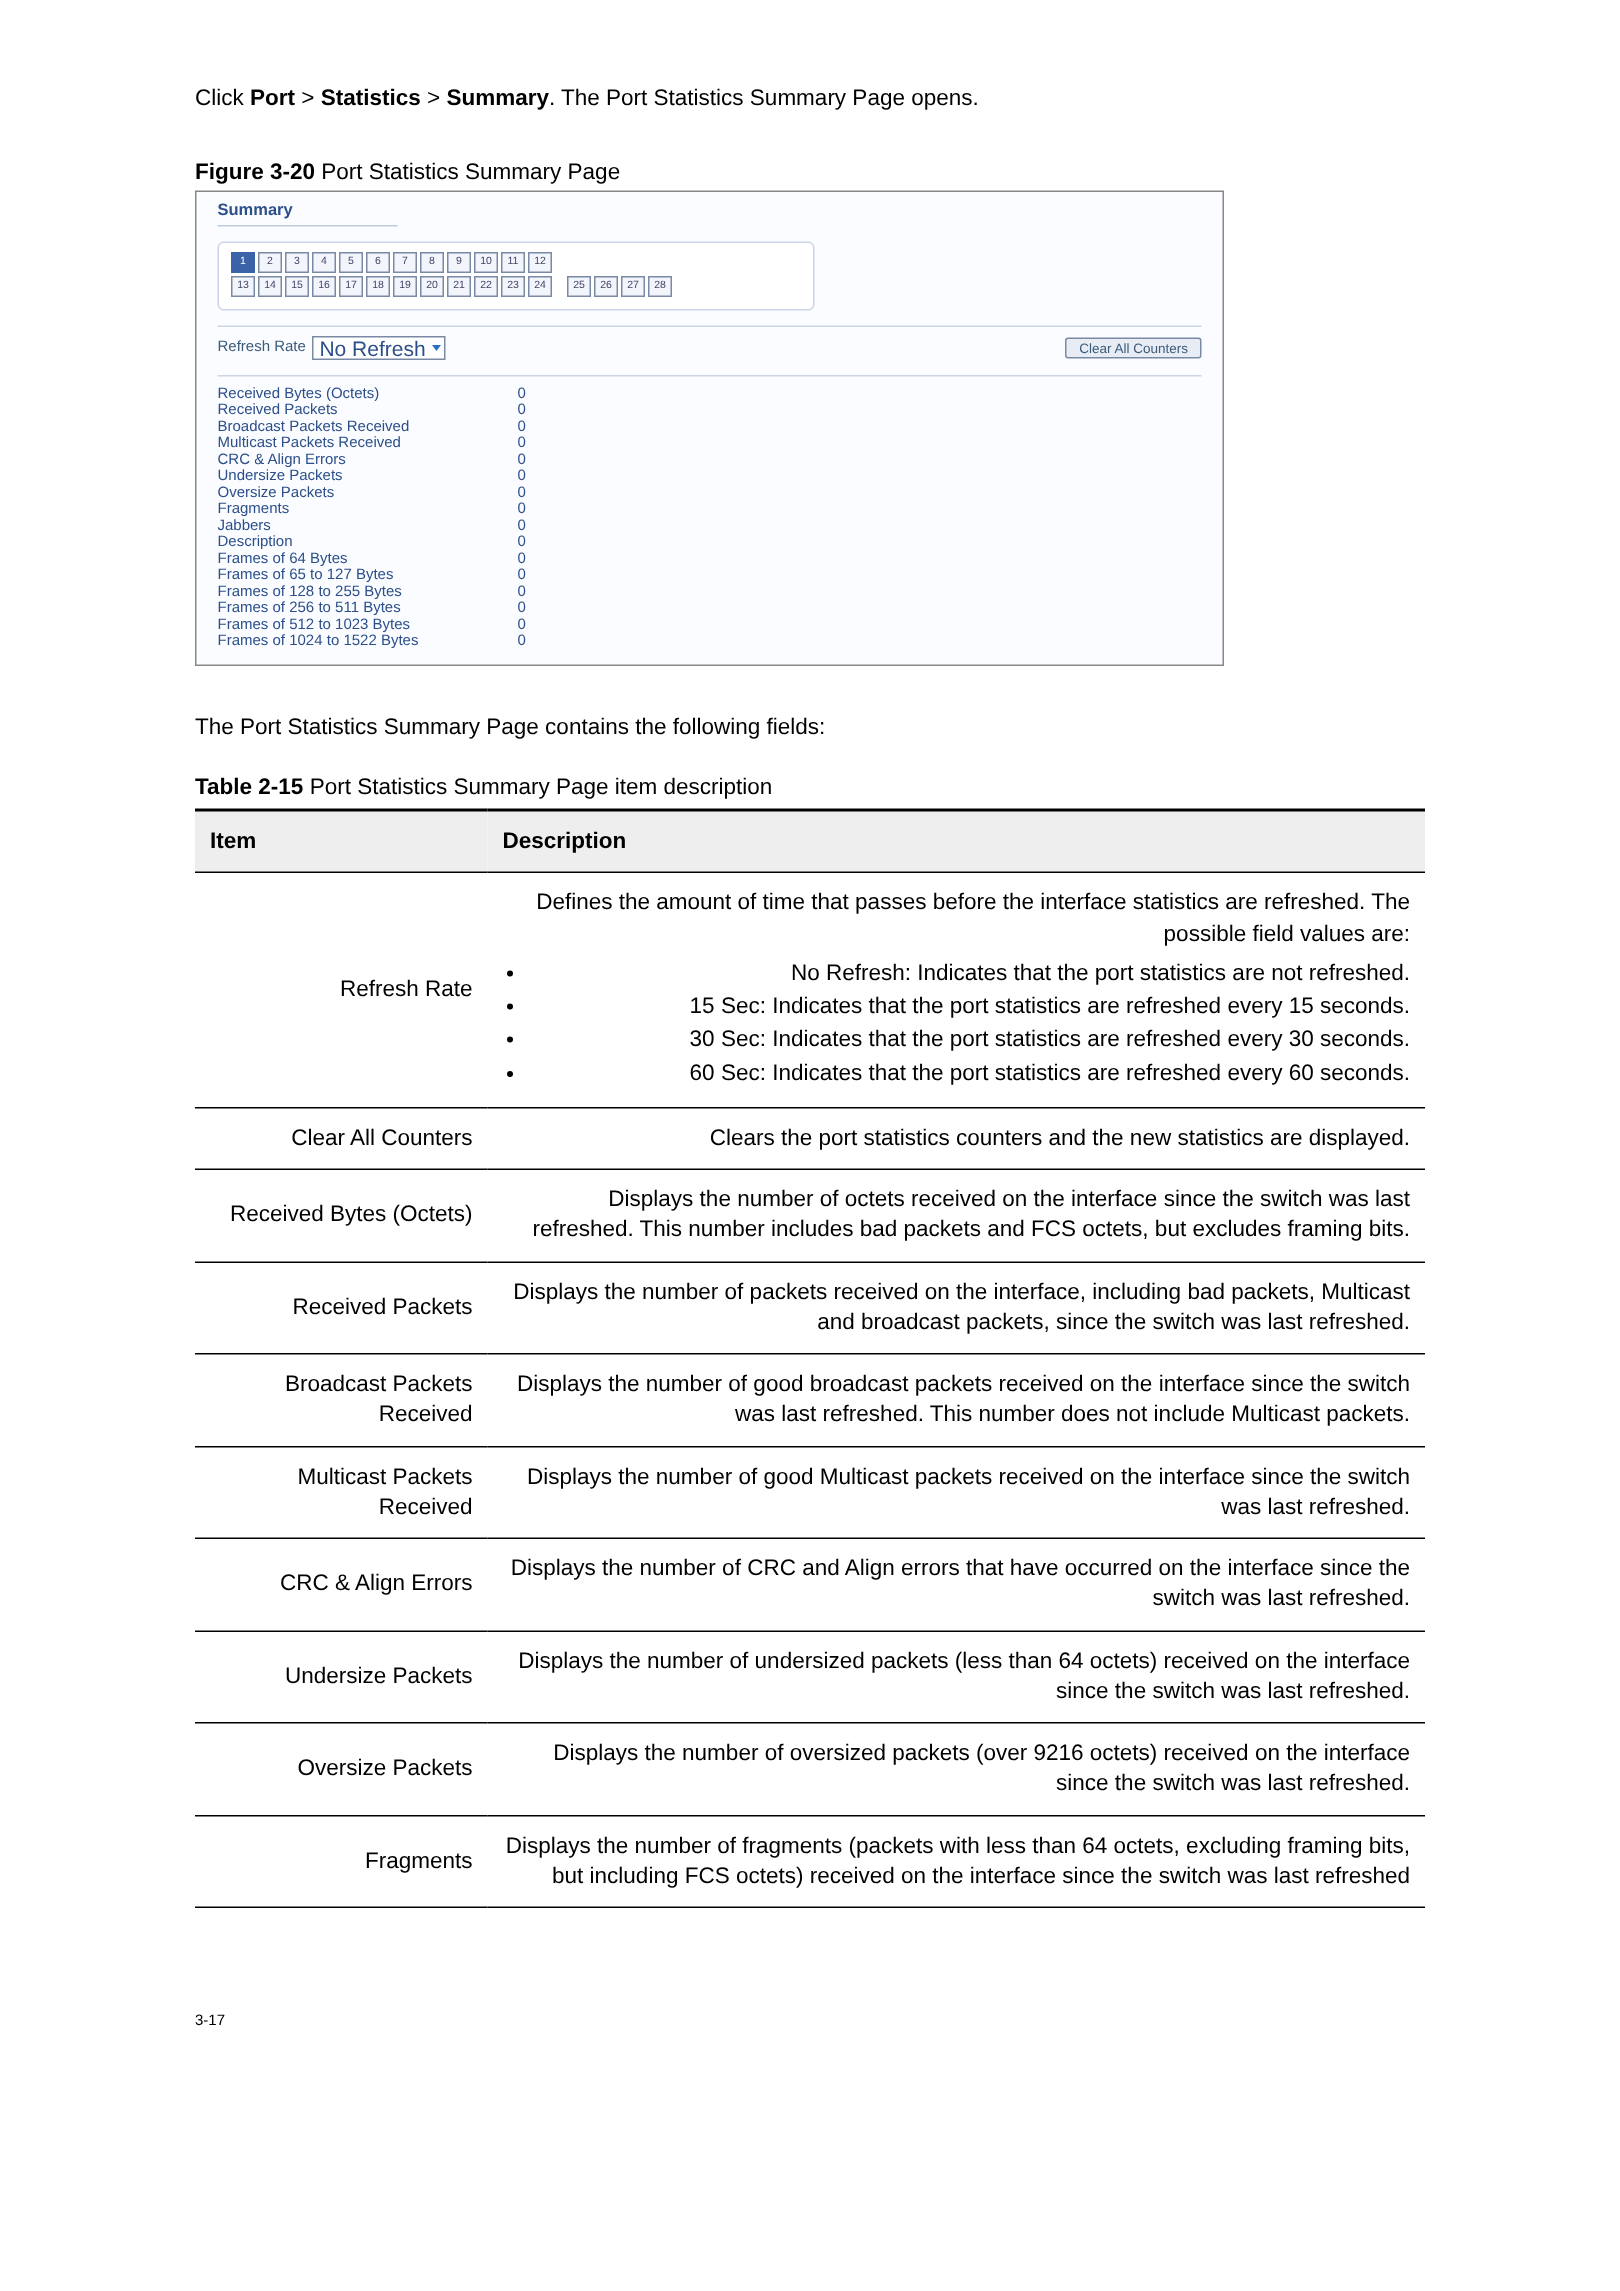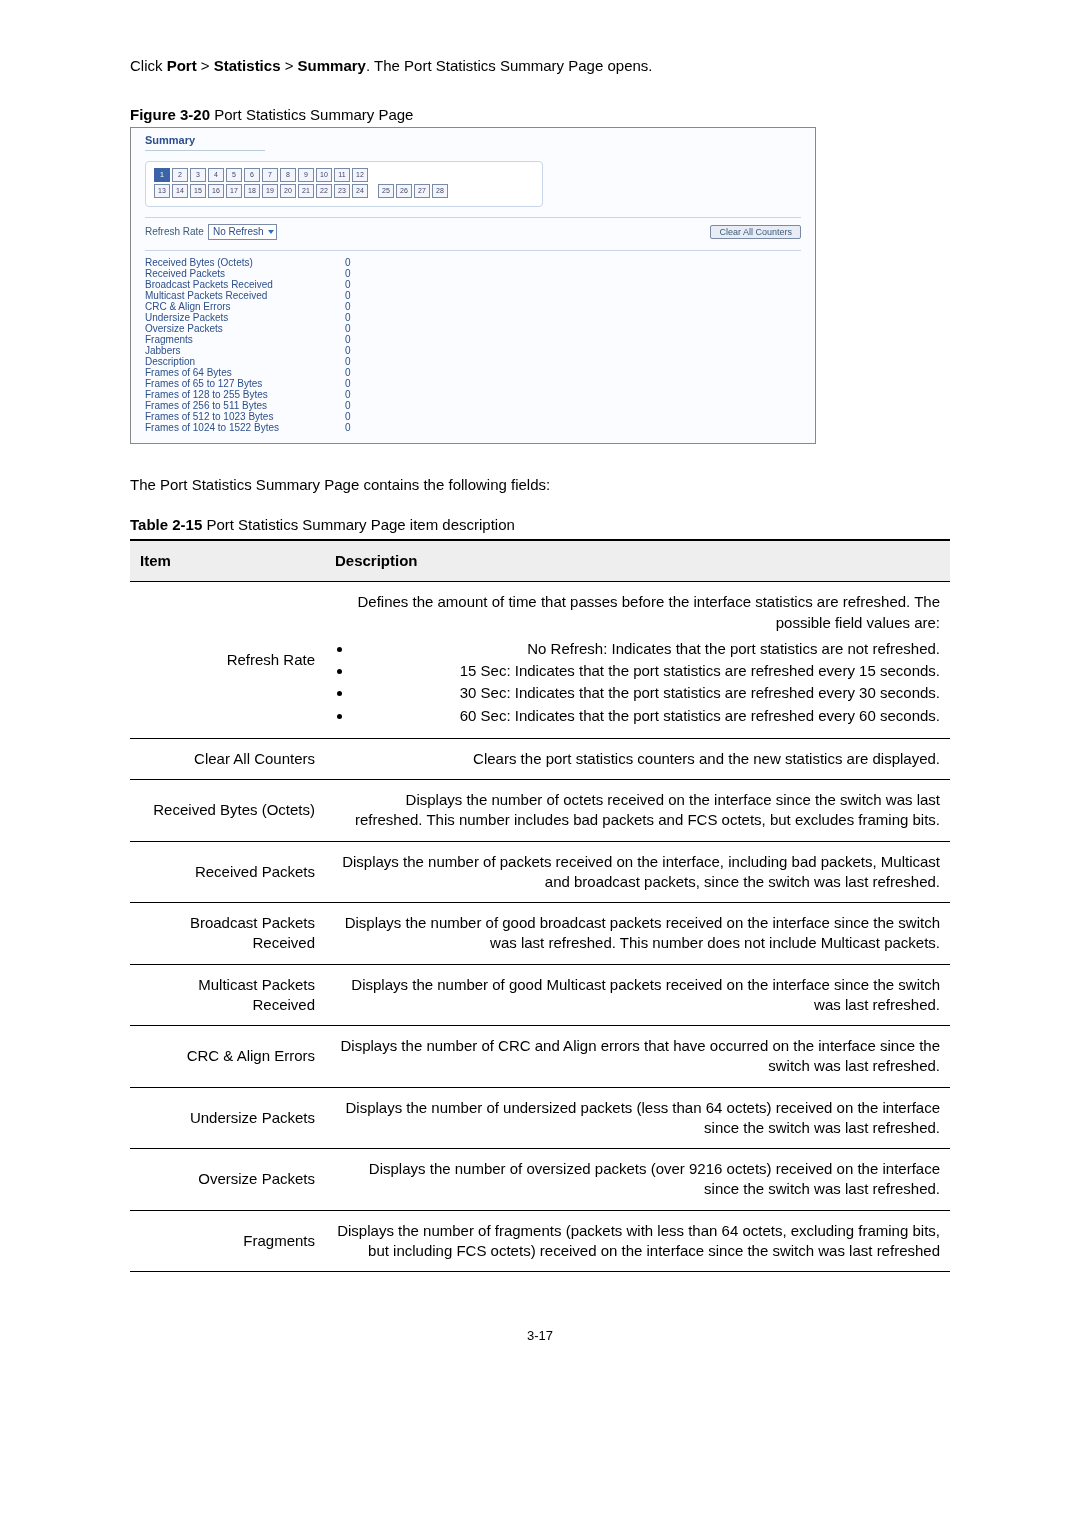--- a/index.html
+++ b/index.html
@@ -59,21 +59,21 @@
   }
   .port-cell.sel { background: #3a63a8; color: #fff; border-color: #3a63a8;}
   .divider { border: 0; border-top: 1px solid #cbd5e3; margin: 10px 0 6px 0;}
   .refresh-line { display: flex; align-items: center; justify-content: space-between; }
   .refresh-left { display: flex; align-items: center; gap: 4px;}
   .refresh-select {
     border: 1px solid #7a8aa5;
     padding: 0 12px 0 4px;
     height: 14px;
     line-height: 14px;
-    font-size: 10px;
+    font-size: 14px;
     color: #2c4f8a;
     background: #fff;
     position: relative;
   }
   .refresh-select::after{
     content:"";
     position:absolute; right:2px; top:5px;
     border-left:3px solid transparent;
     border-right:3px solid transparent;
     border-top:4px solid #2c6fc0;
@@ -114,21 +114,21 @@
     border-bottom: 1.5px solid #000;
   }
   table.desc td.item-cell { width: 175px; vertical-align: middle;}
   table.desc tr:last-child td { border-bottom: 1.5px solid #000;}
   ul.bul {
     margin: 4px 0 0 0;
     padding-left: 18px;
   }
   ul.bul li { margin-bottom: 2px; }
   .intro-text { margin-bottom: 6px; }
-  .footer { text-align:center; font-size: 13px; margin-top: 56px;}
+  .footer { font-size: 10px; margin-top: 70px;}
 </style>
 </head>
 <body>
 
 <p class="intro">
   <span>Click </span><span class="bold">Port</span><span> &gt; </span><span class="bold">Statistics</span><span> &gt; </span><span class="bold">Summary</span><span>. The Port Statistics Summary Page opens.</span>
 </p>
 
 <p class="caption">
   <span class="bold">Figure 3-20</span><span> Port Statistics Summary Page</span>

